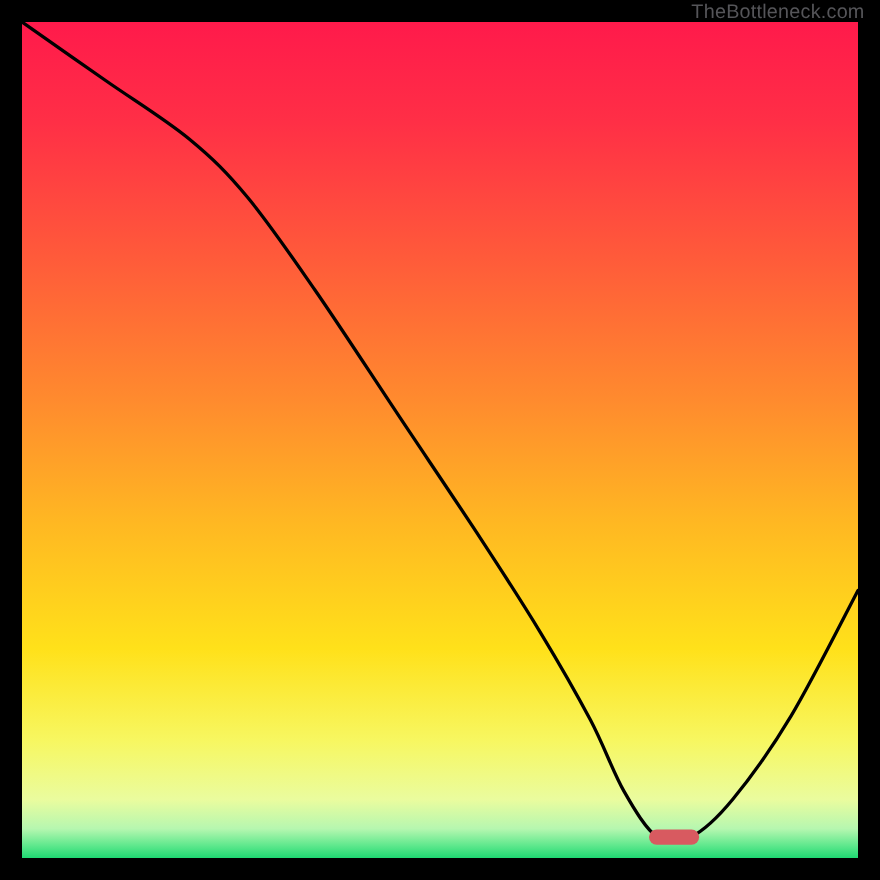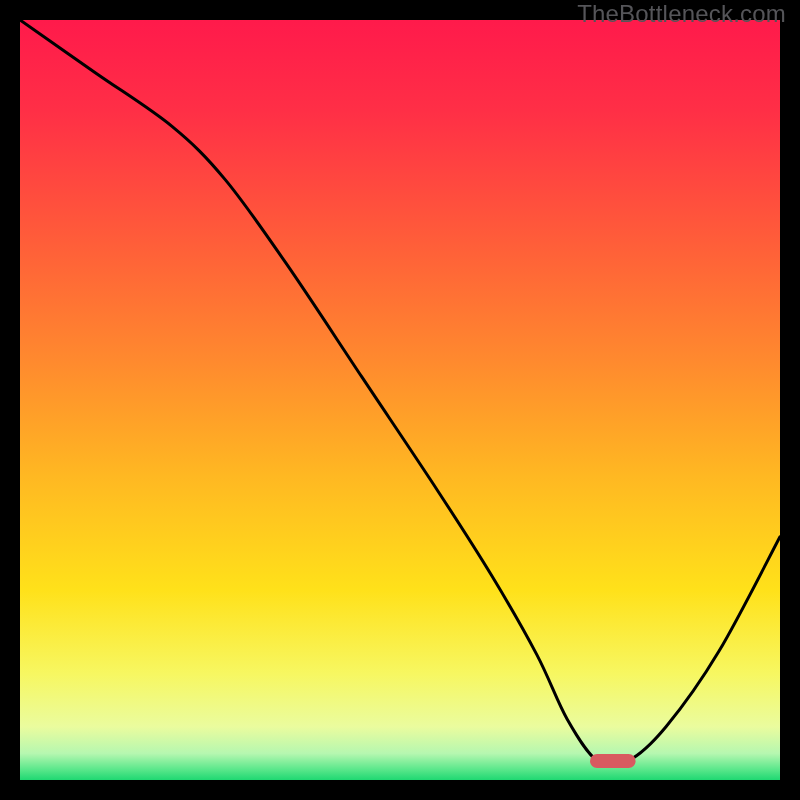--- a/index.html
+++ b/index.html
@@ -24,21 +24,21 @@
     left: 0;
     top: 0;
     width: 760px;
     height: 760px;
   }
   .watermark {
     position: absolute;
     top: 0px;
     right: 14px;
     color: #555559;
-    font-size: 24px;
+    font-size: 18px;
     font-weight: 500;
     letter-spacing: 0.2px;
     font-family: Arial, Helvetica, sans-serif;
   }
   svg { display: block; }
 </style>
 </head>
 <body>
 
 <div class="frame">

